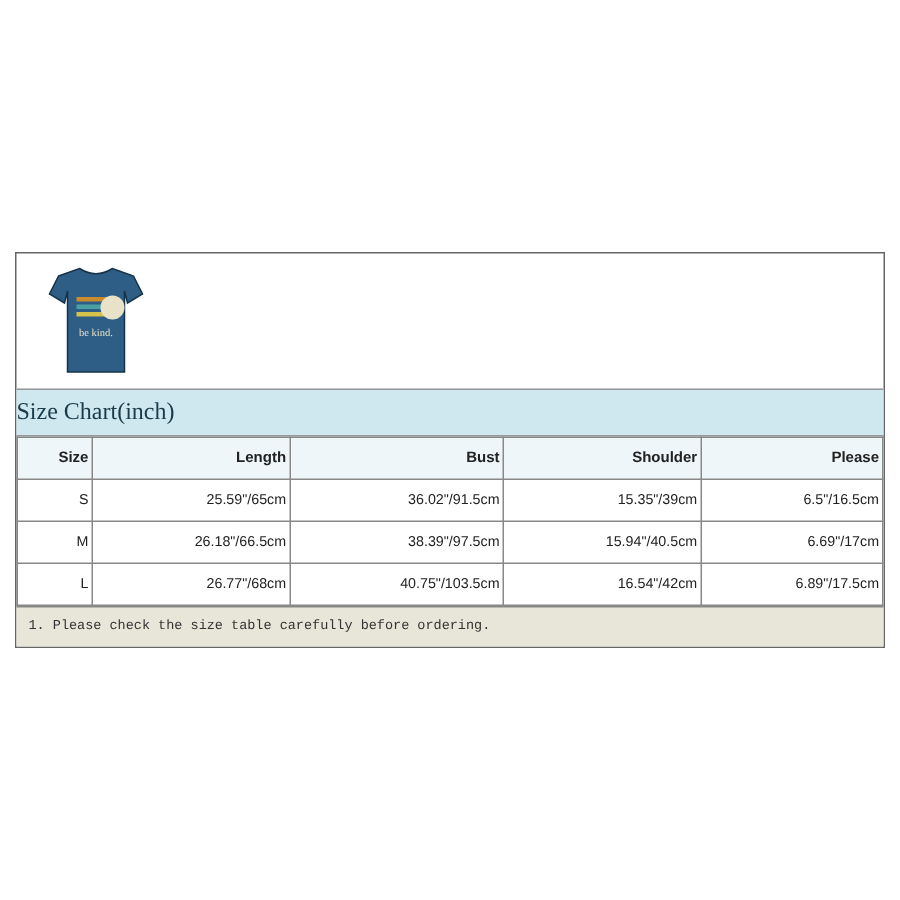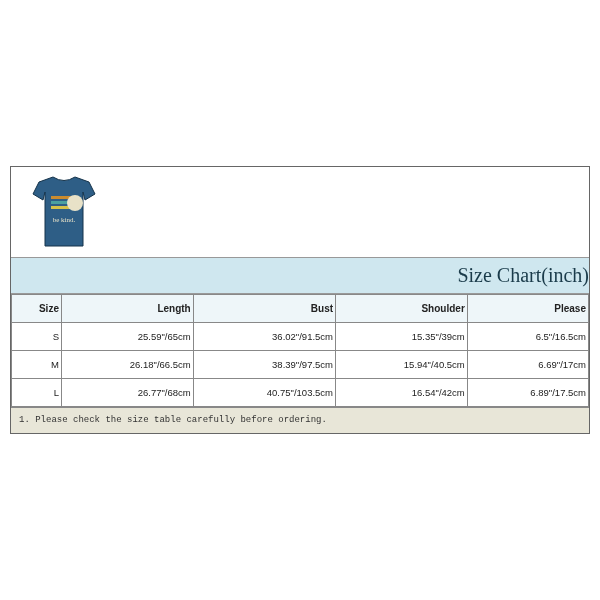--- a/index.html
+++ b/index.html
@@ -41,23 +41,23 @@
     flex: 1;
     text-align: center;
     font-style: italic;
     font-family: "Times New Roman", serif;
     font-size: 11px;
     color: #222;
     padding-right: 30px;
   }
   .title-bar {
     background: #cfe7ef;
-    text-align: right;
+    text-align: left;
     font-family: "Times New Roman", serif;
-    font-size: 20px;
+    font-size: 16px;
     color: #1a3b4a;
     padding: 6px 0;
     border-top: 1px solid #999;
     border-bottom: 1px solid #999;
   }
   table {
     width: 100%;
     border-collapse: collapse;
   }
   th, td {

